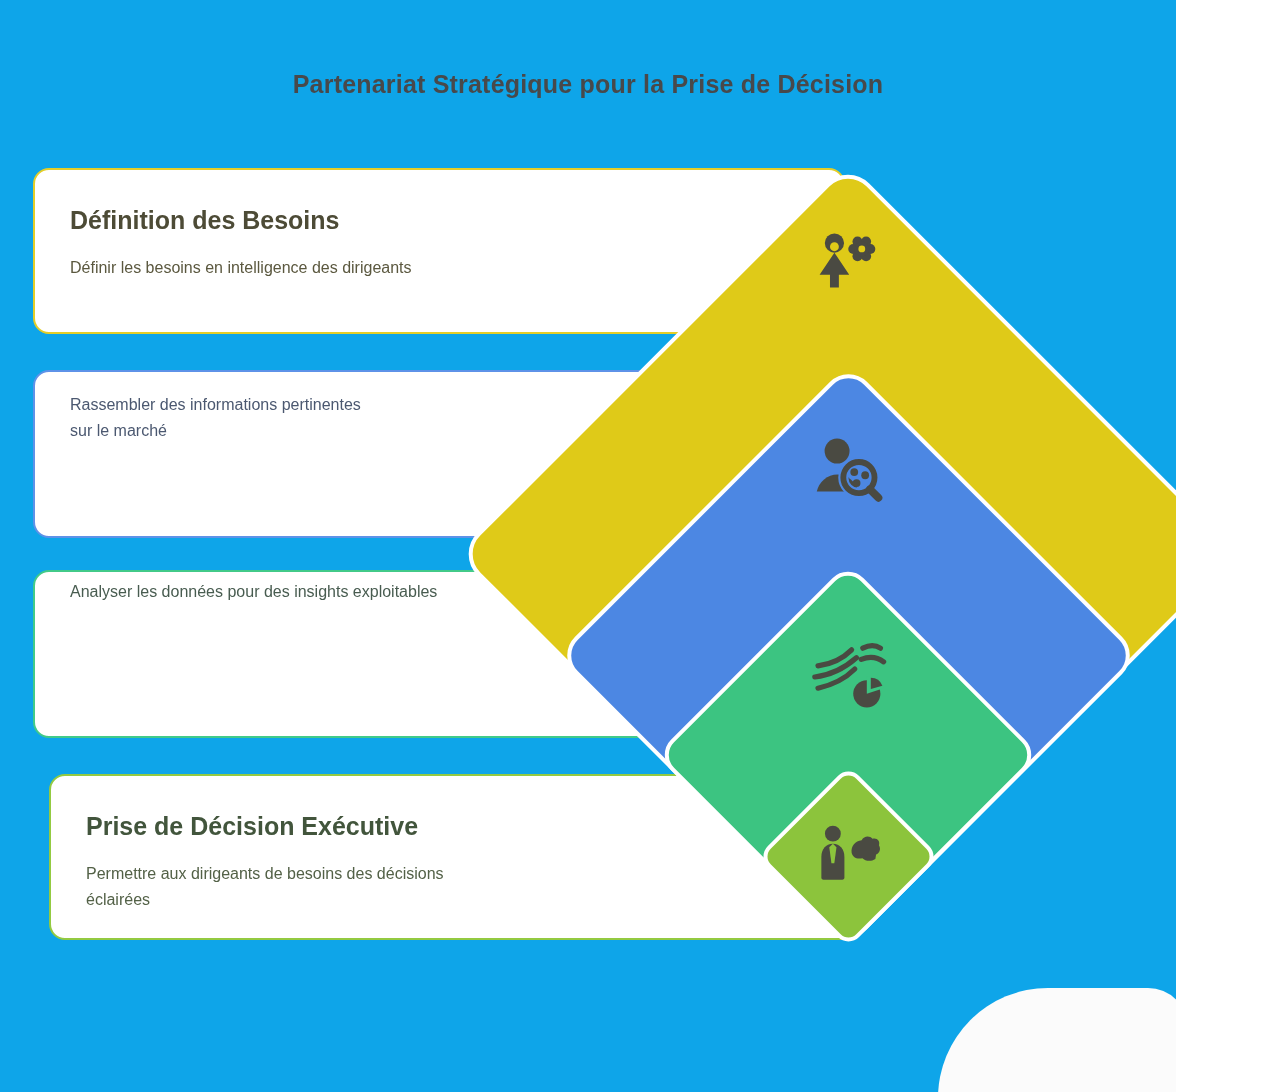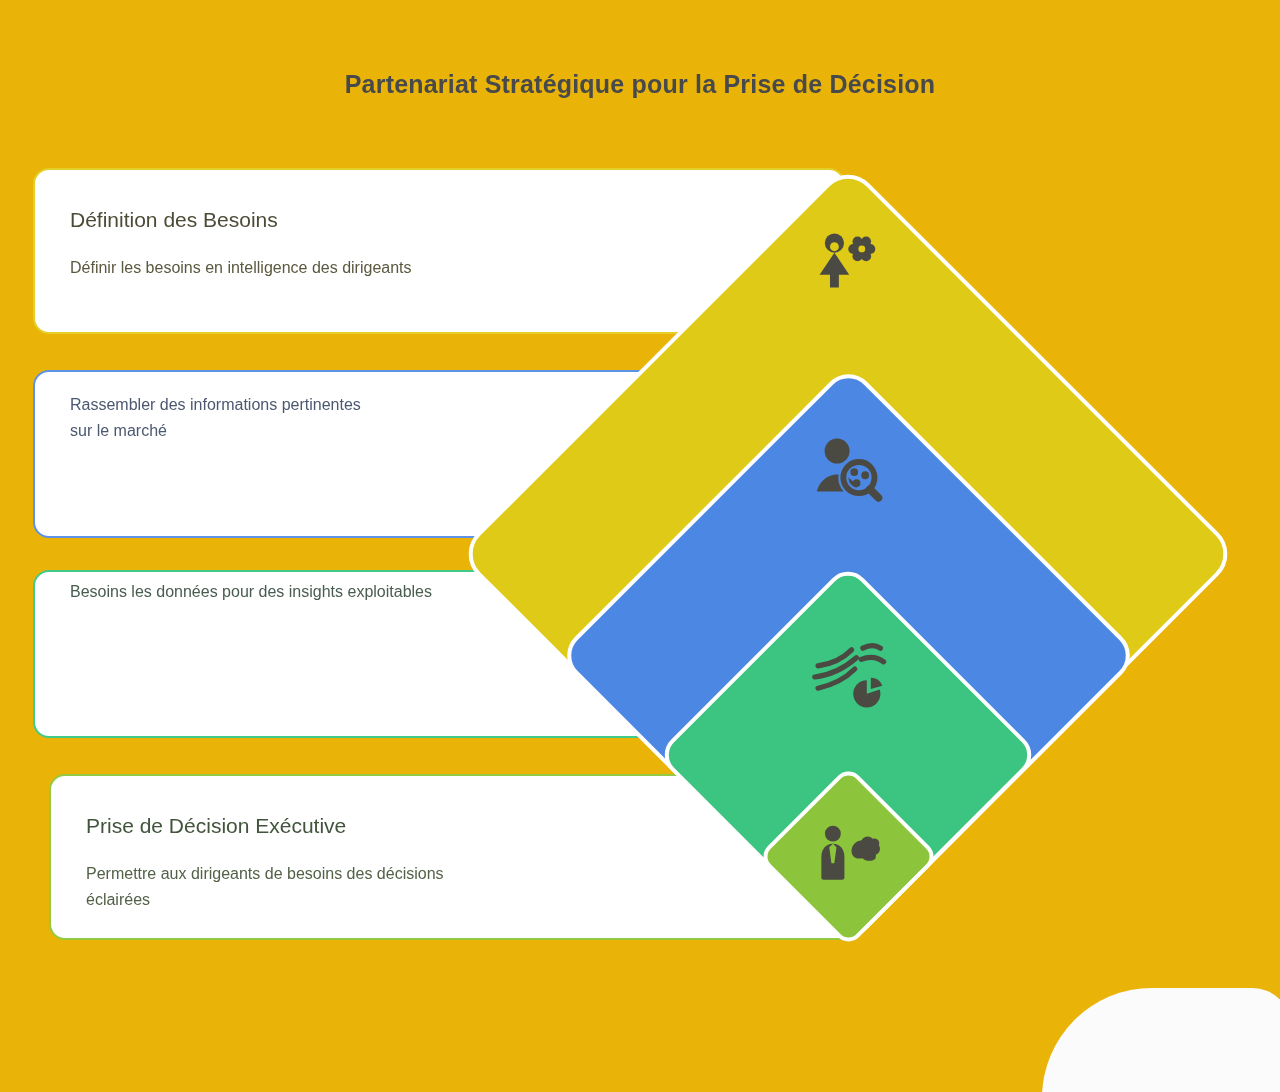--- a/index.html
+++ b/index.html
@@ -1,29 +1,29 @@
 <!DOCTYPE html>
 <html><head>
 <meta charset="utf-8">
 <style>
   html,body{margin:0;padding:0;background:#fff;}
   .stage{
-    position:relative;width:1280px;height:1092px;overflow:hidden;background:#eab308;
+    position:relative;width:1176px;height:1092px;overflow:hidden;background:#0ea5e9;
     font-family:"Liberation Sans", sans-serif;
   }
   .title{
     position:absolute;top:70px;left:0;width:100%;text-align:center;
     font-size:25px;font-weight:bold;letter-spacing:.2px;margin:0;color:#48494b;
   }
   .card{
     position:absolute;left:33px;width:812px;background:#ffffff;
     border:2px solid var(--accent,#ccc);border-radius:16px;box-sizing:border-box;
     z-index:1;padding:0 0 0 35px;
   }
-  .card h2{margin:35px 0 0 0;font-size:21px;line-height:30px;font-weight:normal;}
+  .card h2{margin:35px 0 0 0;font-size:25px;line-height:30px;font-weight:bold;}
   .card p{margin:20px 0 0 0;font-size:16px;line-height:26px;}
   .card-1{top:168px;height:166px;}
   .card-2{top:370px;height:168px;}
   .card-3{top:570px;height:168px;}
   .card-4{top:774px;height:166px;margin-left:16px;}
   .card-1 p{max-width:360px;}
   .card-2 p{max-width:300px;}
   .card-3 h2{margin-top:18px;max-width:300px;}
   .card-3 p{margin-top:7px;max-width:380px;}
   .card-4 p{max-width:380px;}
@@ -56,21 +56,21 @@
   <section class="card card-1" style="--accent: #e4ce28;">
     <h2 style="color: rgb(77, 75, 54);">Définition des Besoins</h2>
     <p style="color: rgb(91, 88, 63);">Définir les besoins en intelligence des dirigeants</p>
   </section>
 
   <section class="card card-2" style="--accent: #5e92e8;">
     <p style="color: rgb(75, 88, 112);">Rassembler des informations pertinentes sur le marché</p>
   </section>
 
   <section class="card card-3" style="--accent: #42ca89;">
-    <p style="color: rgb(72, 92, 80);">Besoins les données pour des insights exploitables</p>
+    <p style="color: rgb(72, 92, 80);">Analyser les données pour des insights exploitables</p>
   </section>
 
   <section class="card card-4" style="--accent: #93ca41;">
     <h2 style="color: rgb(66, 85, 60);">Prise de Décision Exécutive</h2>
     <p style="color: rgb(83, 97, 71);">Permettre aux dirigeants de besoins des décisions éclairées</p>
   </section>
 
   <div class="diamond d1" style="--accent: #dfca18;"></div>
   <div class="diamond d2" style="--accent: #4c87e3;"></div>
   <div class="diamond d3" style="--accent: #3cc481;"></div>

